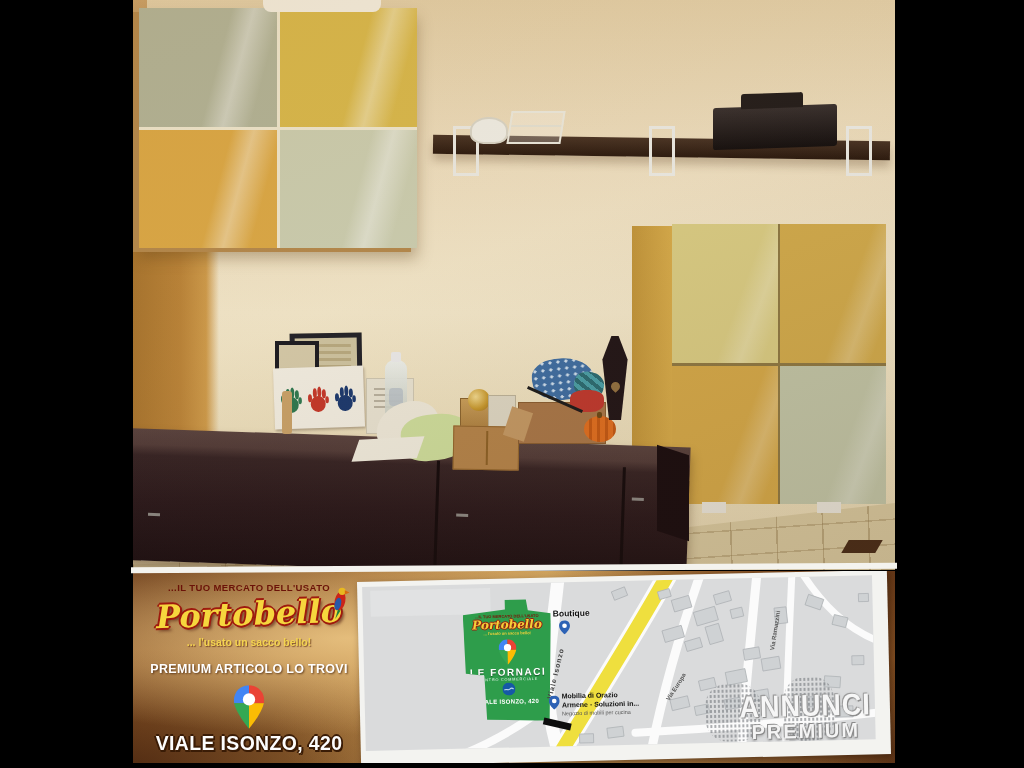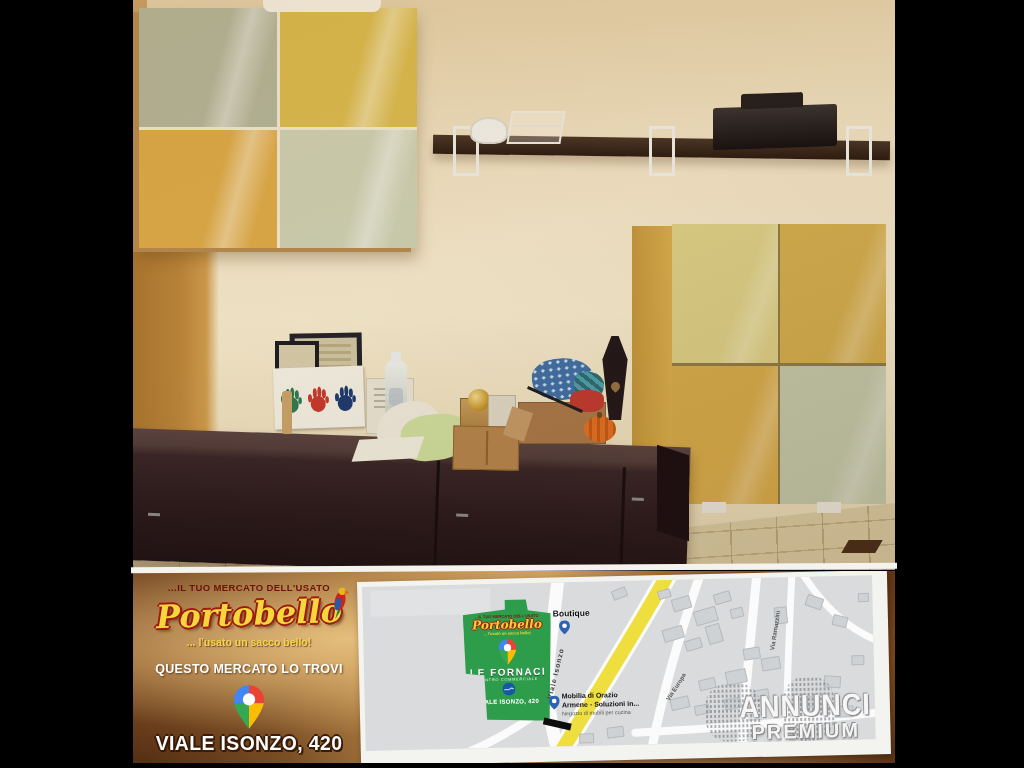--- a/index.html
+++ b/index.html
@@ -281,21 +281,21 @@
         <svg class="parrot" viewBox="0 0 20 32">
           <ellipse cx="10" cy="14" rx="5" ry="9" fill="#cc2418" transform="rotate(12 10 14)"></ellipse>
           <ellipse cx="8" cy="17" rx="3" ry="6" fill="#2858a8" transform="rotate(15 8 17)"></ellipse>
           <circle cx="12" cy="5" r="3.4" fill="#e8b820"></circle>
           <path d="M14.5 4 L19 6 L14.5 8 Z" fill="#d86a10"></path>
           <path d="M8 22 L5.5 31 L10.5 23 Z" fill="#208040"></path>
         </svg>
       </div>
       <div class="tag-bottom">... l'usato un sacco bello!</div>
       <div class="find">
-        <div>QUESTO MERCATO LO TROVI</div>
+        <div>PREMIUM ARTICOLO LO TROVI</div>
       </div>
       <svg class="bigpin" viewBox="0 0 36 48">
         <defs>
             <clipPath id="pinA">
               <path d="M18 1C9 1 2 8 2 17c0 11 16 30 16 30s16-19 16-30C34 8 27 1 18 1z"></path>
             </clipPath>
           </defs>
         <g clip-path="url(#pinA)">
           <rect x="0" y="0" width="18" height="20" fill="#4285f4"></rect>
           <rect x="18" y="0" width="18" height="20" fill="#ea4335"></rect>

